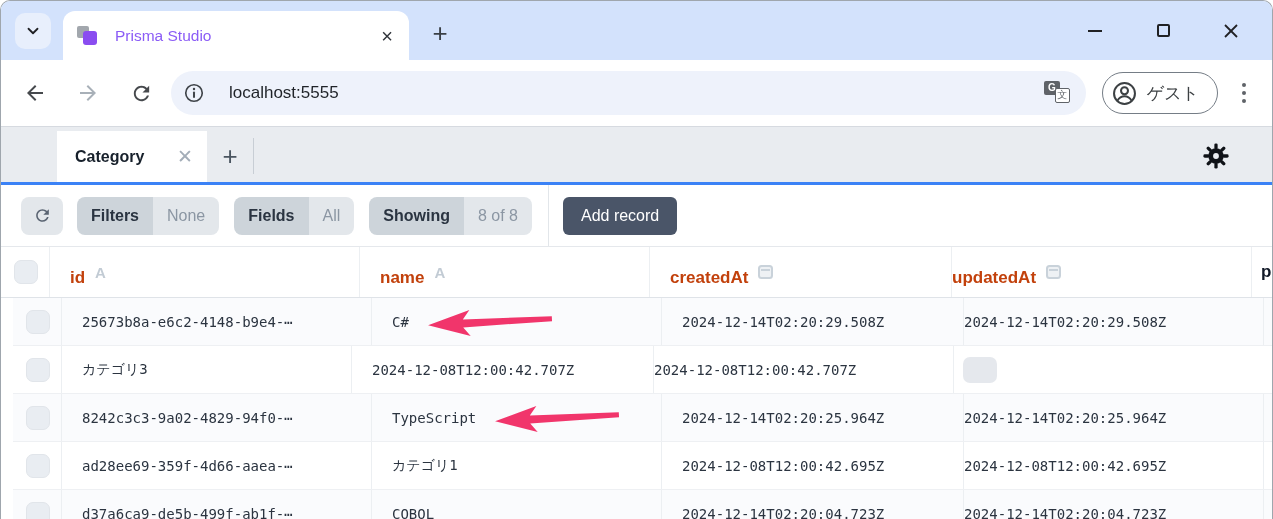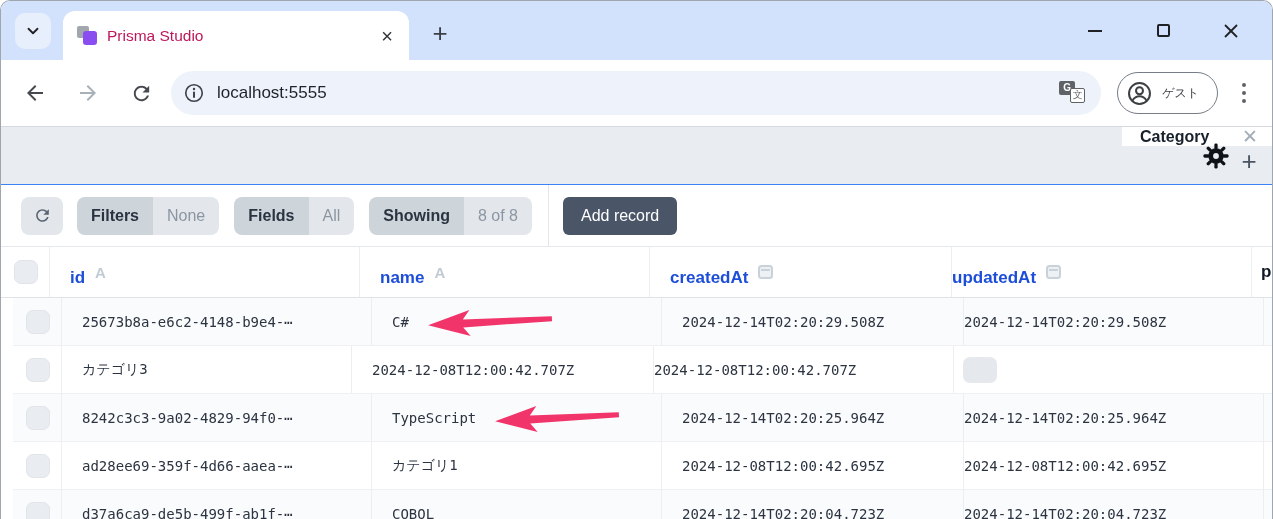--- a/index.html
+++ b/index.html
@@ -20,21 +20,21 @@
     cursor: pointer;
   }
   .browser-tab {
     position: absolute; left: 62px; top: 10px; width: 346px; height: 49px;
     background: #ffffff; border-radius: 12px 12px 0 0;
     display: flex; align-items: center; padding: 0 14px 0 14px;
   }
   .favicon { position: relative; width: 22px; height: 22px; flex: 0 0 auto; }
   .favicon .sq-back { position: absolute; left: 0; top: 1px; width: 12px; height: 12px; border-radius: 2px; background: #a2a7ad; }
   .favicon .sq-front { position: absolute; left: 6px; top: 6px; width: 14px; height: 14px; border-radius: 3px; background: #8a4df0; }
-  .tab-title { margin-left: 8px; font-size: 15.5px; color: #be185d; flex: 1 1 auto; white-space: nowrap; overflow: hidden; }
+  .tab-title { margin-left: 16px; font-size: 15.5px; color: #8b5cf6; flex: 1 1 auto; white-space: nowrap; overflow: hidden; }
   .tab-close { font-size: 20px; color: #30343a; line-height: 1; cursor: pointer; padding: 0 2px; }
   .new-tab-btn {
     position: absolute; left: 422px; top: 15px; width: 34px; height: 34px;
     display: flex; align-items: center; justify-content: center;
     font-size: 26px; font-weight: 400; color: #3a3f45; cursor: pointer; border-radius: 50%;
   }
   .win-controls { position: absolute; right: 0; top: 0; height: 59px; display: flex; align-items: center; gap: 46px; padding-right: 30px; }
   .win-btn { width: 22px; height: 22px; display: flex; align-items: center; justify-content: center; cursor: pointer; }
   .min-glyph { width: 14px; height: 2px; background: #202124; }
   .max-glyph { width: 13px; height: 13px; border: 2px solid #202124; border-radius: 2px; }
@@ -43,38 +43,38 @@
   .browser-toolbar {
     height: 67px; background: #ffffff; border-bottom: 1px solid #d6dae0;
     display: flex; align-items: center; padding: 0 16px 0 14px;
   }
   .nav-btn { width: 40px; height: 40px; border-radius: 50%; display: flex; align-items: center; justify-content: center; cursor: pointer; flex: 0 0 auto; }
   .nav-btn + .nav-btn { margin-left: 13px; }
   .url-pill {
     flex: 1 1 auto; height: 44px; margin: 0 16px 0 10px; border-radius: 22px;
     background: #eef2fb; display: flex; align-items: center; padding: 0 14px 0 12px; min-width: 0;
   }
-  .url-text { margin-left: 12px; font-size: 17px; color: #1f2328; flex: 1 1 auto; white-space: nowrap; overflow: hidden; }
+  .url-text { margin-left: 24px; font-size: 17px; color: #1f2328; flex: 1 1 auto; white-space: nowrap; overflow: hidden; }
   .translate-btn { position: relative; width: 28px; height: 24px; cursor: pointer; flex: 0 0 auto; }
   .tr-g { position: absolute; left: 0; top: 0; width: 16px; height: 14px; background: #5f6368; border-radius: 2px;
           color: #fff; font-size: 10px; font-weight: bold; text-align: center; line-height: 14px; }
   .tr-bun { position: absolute; left: 11px; top: 7px; width: 15px; height: 15px; background: #fff; border: 1.6px solid #5f6368; border-radius: 2px;
           color: #5f6368; font-size: 10px; text-align: center; line-height: 12px; }
   .guest-pill {
     height: 42px; border: 1px solid #757d86; border-radius: 21px; background: #fff;
     display: flex; align-items: center; gap: 9px; padding: 0 18px 0 8px; cursor: pointer; flex: 0 0 auto;
   }
-  .guest-label { font-size: 12px; color: #3c4043; white-space: nowrap; }
+  .guest-label { font-size: 17px; color: #3c4043; white-space: nowrap; }
   .kebab { width: 24px; height: 40px; margin-left: 14px; display: flex; flex-direction: column; align-items: center; justify-content: center; gap: 4px; cursor: pointer; flex: 0 0 auto; }
   .kebab i { width: 4px; height: 4px; border-radius: 50%; background: #5f6368; }
 
   
   .studio-tabbar {
-    position: relative; height: 58px; background: #e9ecf0; border-bottom: 1px solid #3b82f6;
-    display: flex; align-items: flex-end; flex-direction: column;
+    position: relative; height: 58px; background: #e9ecf0; border-bottom: 3px solid #3b82f6;
+    display: flex; align-items: flex-end;
   }
   .studio-tab {
     margin-left: 56px; height: 51px; width: 150px; background: #ffffff;
     display: flex; align-items: center; padding: 0 14px 0 18px; cursor: pointer;
   }
   .studio-tab-label { font-size: 16px; font-weight: bold; color: #17202b; flex: 1 1 auto; }
   .studio-tab-close { font-size: 19px; color: #a3adb8; cursor: pointer; line-height: 1; }
   .studio-newtab { width: 46px; height: 51px; display: flex; align-items: center; justify-content: center;
     font-size: 26px; color: #4a5560; cursor: pointer; }
   .studio-tab-divider { width: 1px; height: 36px; background: #c8ced5; margin-bottom: 8px; }
@@ -104,21 +104,21 @@
   .thead { height: 51px; border-bottom: 1px solid #dfe3e8; background: #fff; }
   .trow { height: 48px; border-bottom: 1px solid #eef0f3; background: #fff; margin-left: 12px; }
   .trow.striped { background: #fafbfd; }
   .cell { display: flex; align-items: center; min-width: 0; overflow: hidden; }
   .c-check { width: 48px; flex: 0 0 auto; justify-content: flex-start; padding-left: 13px; }
   .c-id { width: 310px; flex: 0 0 auto; padding-left: 20px; border-left: 1px solid #eceff2; }
   .c-name { width: 290px; flex: 0 0 auto; padding-left: 20px; border-left: 1px solid #eceff2; text-align: right; }
   .c-created { width: 302px; flex: 0 0 auto; padding-left: 20px; border-left: 1px solid #eceff2; }
   .c-updated { width: 300px; flex: 0 0 auto; border-left: 1px solid #eceff2; }
   .c-partial { flex: 1 1 auto; border-left: 1px solid #eceff2; padding-left: 9px; overflow: hidden; }
-  .hdr-label { font-size: 17px; font-weight: bold; color: #1d4ed8; white-space: nowrap; margin-top: 12px; }
+  .hdr-label { font-size: 17px; font-weight: bold; color: #c2410c; white-space: nowrap; margin-top: 12px; }
   .type-glyph { margin-left: 10px; font-size: 15px; font-weight: bold; color: #c2cbd4; }
   .cal-icon { margin-left: 10px; width: 15px; height: 14px; border: 2px solid #c9d2da; border-radius: 3.5px; background: #eef1f4; position: relative; }
   .cal-icon::after { content: ""; position: absolute; left: 1px; right: 1px; top: 2px; height: 2px; background: #c9d2da; }
   .cb { width: 24px; height: 24px; border-radius: 7px; background: #e9edf2; border: 1px solid #e1e5ea; cursor: pointer; }
   .mono { font-family: "DejaVu Sans Mono", monospace; font-size: 14px; color: #2b3440; white-space: nowrap; }
   .annot-arrow { margin-left: 16px; flex: 0 0 auto; transform: rotate(-3deg); }
   .rel-stub { width: 34px; height: 26px; border-radius: 7px; background: #e5e8ed; flex: 0 0 auto; }
   .partial-hdr { font-size: 17px; font-weight: bold; color: #111827; white-space: nowrap; }
 
   svg { display: block; }

